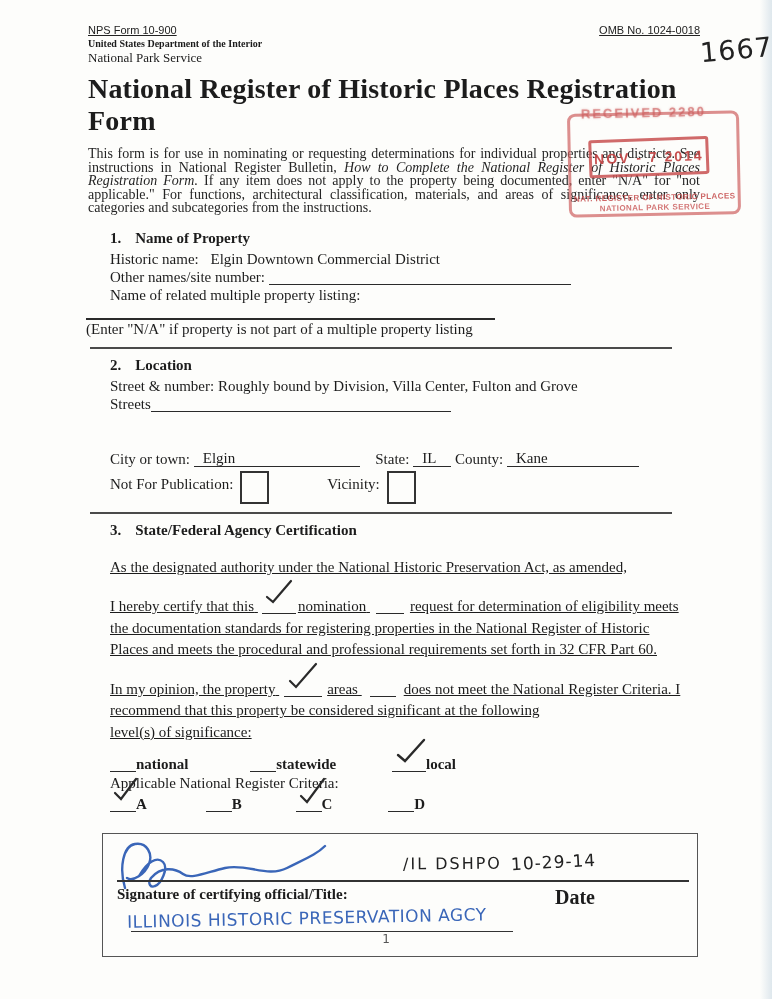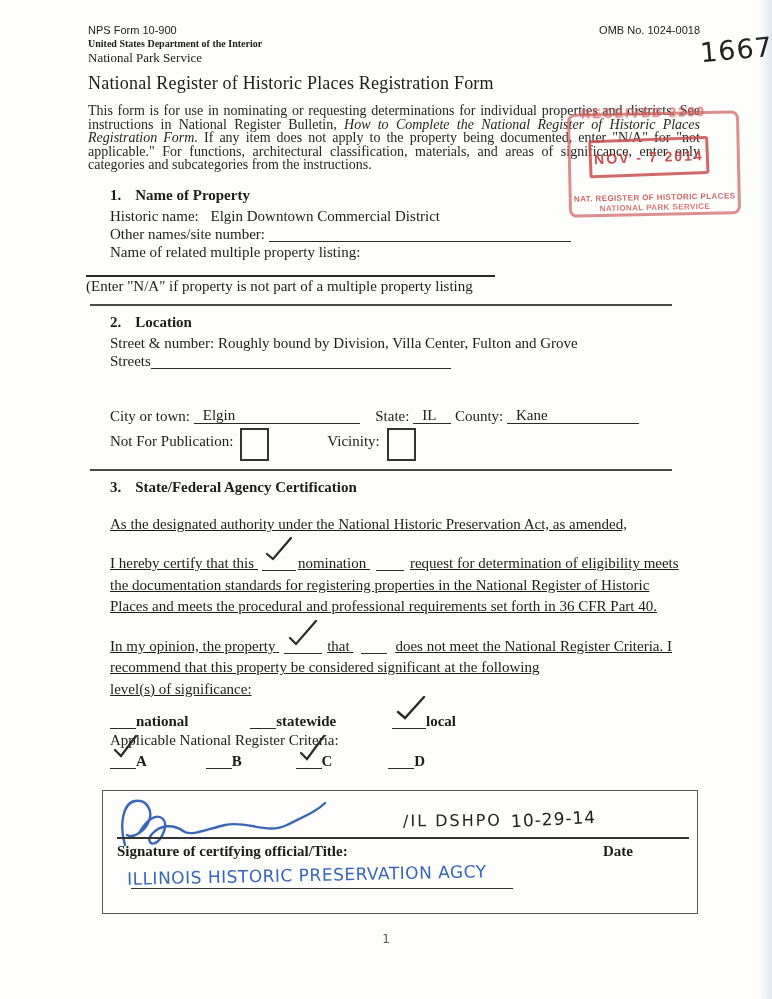--- a/index.html
+++ b/index.html
@@ -17,24 +17,24 @@
     font-family:"Liberation Serif", serif;
     color:#1c1c1c;
     box-sizing:border-box;
     padding:24px 64px 0 88px;
     overflow:hidden;
   }
   .scan-edge{position:absolute;right:0;top:0;width:12px;height:100%;
     background:linear-gradient(to right, rgba(185,205,220,0), rgba(185,205,220,.45));}
   
   .topbar{display:flex;justify-content:space-between;width:612px;
-    font-family:"Liberation Sans", sans-serif;font-size:11px;color:#222;}
+    font-family:"Liberation Sans", sans-serif;font-size:11px;color:#222;text-decoration:underline;}
   .dept{font-weight:bold;font-size:10px;margin-top:2px;}
   .agency{font-size:13px;margin-top:1px;}
-  .title{font-size:18px;font-weight:normal;margin:7px 0 10px 0;letter-spacing:.2px;}
+  .title{font-size:28px;font-weight:bold;margin:7px 0 10px 0;letter-spacing:.2px;}
   .instructions{font-size:14px;line-height:13.6px;text-align:justify;
     width:612px;margin:0 0 14px 0;color:#252525;}
   .hand-number{
     position:absolute;left:700px;top:34px;font-size:27px;color:var(--ink-black);
     font-family:"DejaVu Sans", sans-serif;transform:rotate(-5deg);letter-spacing:1px;
   }
   
   .stamp{position:absolute;left:568px;top:112px;width:172px;height:104px;
     transform:rotate(-1.2deg);z-index:3;pointer-events:none;}
   .stamp-outer{position:absolute;inset:0;border:3px solid rgba(205,95,95,.7);border-radius:8px;}
@@ -86,21 +86,21 @@
   .sigbox{position:relative;margin:16px 0 0 14px;width:594px;height:122px;
     border:1.5px solid #555;background:transparent;}
   .sig-squiggle{position:absolute;left:14px;top:4px;}
   .hand{font-family:"DejaVu Sans", sans-serif;}
   .sig-title-annot{position:absolute;left:300px;top:20px;font-size:16px;
     letter-spacing:2px;color:var(--ink-black);transform:rotate(-.5deg);font-weight:500;}
   .sig-date-val{position:absolute;left:408px;top:18px;font-size:17px;
     letter-spacing:1px;color:var(--ink-black);transform:rotate(-3deg);font-weight:500;}
   .sig-line{position:absolute;left:14px;right:8px;top:46px;border-top:2px solid #333;}
   .sig-label{position:absolute;left:14px;top:52px;font-weight:bold;font-size:15px;}
-  .date-label{position:absolute;left:452px;top:52px;font-weight:bold;font-size:15px;margin-left:48px;}
+  .date-label{position:absolute;left:452px;top:52px;font-weight:bold;font-size:20px;}
   .agency-hand{position:absolute;left:24px;top:74px;font-size:17px;letter-spacing:.5px;
     color:var(--ink-blue);transform:rotate(-1.2deg);white-space:nowrap;font-weight:500;}
   .agency-underline{position:absolute;left:28px;top:97px;width:382px;border-top:1.5px solid #333;}
   .agency-label{position:absolute;left:14px;top:100px;font-weight:bold;font-size:15px;}
   .pagenum{position:absolute;left:0;top:932px;width:772px;text-align:center;
     font-family:"DejaVu Sans", sans-serif;font-size:12px;color:#555;}
 </style>
 </head>
 <body>
 
@@ -175,28 +175,28 @@
     <div class="p3">As the designated authority under the National Historic Preservation Act, as amended,</div>
     <div class="p3">
       <div>
         <span>I hereby certify that this</span>
         <span class="blank chkwrap" style="width:34px;margin:0 2px 0 4px;"><svg width="27" height="25" viewBox="0 0 27 25">
               <path d="M2 18 L8 23 L26 2" stroke="#2a2a2a" stroke-width="2.2" fill="none" stroke-linecap="round"></path>
             </svg></span><span>nomination</span>
         <span class="blank" style="width:28px;margin:0 6px;"></span><span>request for determination of eligibility meets</span>
       </div>
       <div>the documentation standards for registering properties in the National Register of Historic</div>
-      <div>Places and meets the procedural and professional requirements set forth in 36 CFR Part 40.</div>
+      <div>Places and meets the procedural and professional requirements set forth in 32 CFR Part 60.</div>
     </div>
     <div class="p3">
       <div>
         <span>In my opinion, the property</span>
         <span class="blank chkwrap" style="width:38px;margin:0 5px;"><svg width="30" height="27" viewBox="0 0 30 27">
               <path d="M3 19 L9 25 L29 2" stroke="#2a2a2a" stroke-width="2.2" fill="none" stroke-linecap="round"></path>
-            </svg></span><span>that</span>
+            </svg></span><span>areas</span>
         <span class="blank" style="width:26px;margin:0 8px;"></span><span>does not meet the National Register Criteria.  I</span>
       </div>
       <div>recommend that this property be considered significant at the following</div>
       <div>level(s) of significance:</div>
     </div>
     <div class="levels">
       <span class="blank" style="width:26px;"></span><span>national</span>
       <span class="blank lvl2" style="width:26px;"></span><span>statewide</span>
       <span class="blank chkwrap lvl3" style="width:34px;"><svg width="30" height="26" viewBox="0 0 30 26">
             <path d="M3 18 L10 24 L29 3" stroke="#2a2a2a" stroke-width="2.4" fill="none" stroke-linecap="round"></path>

